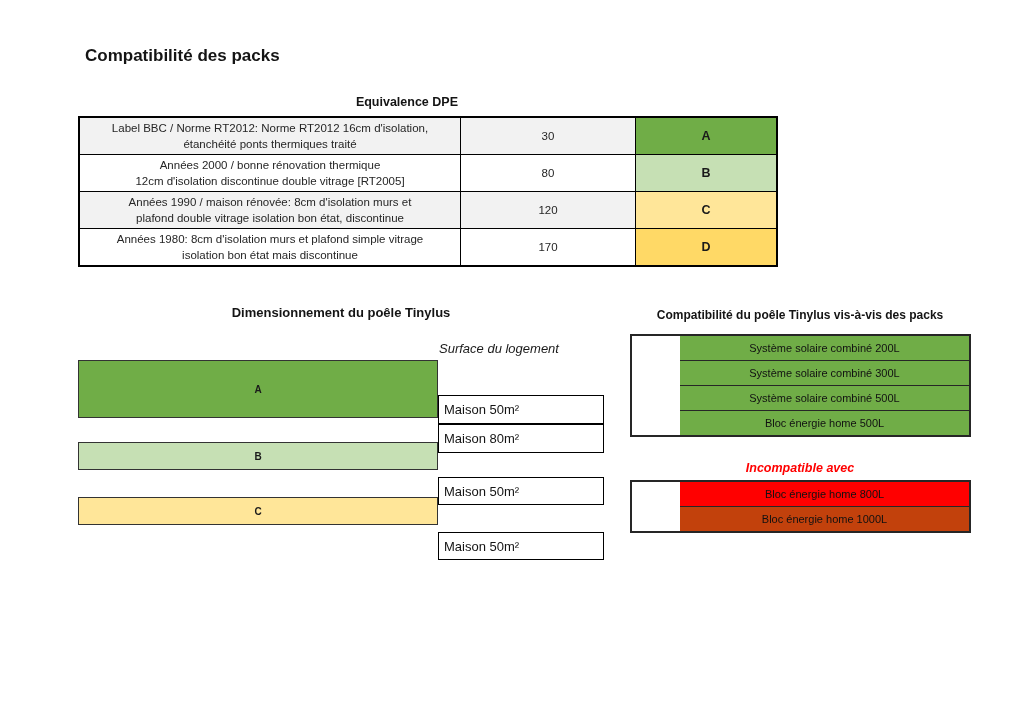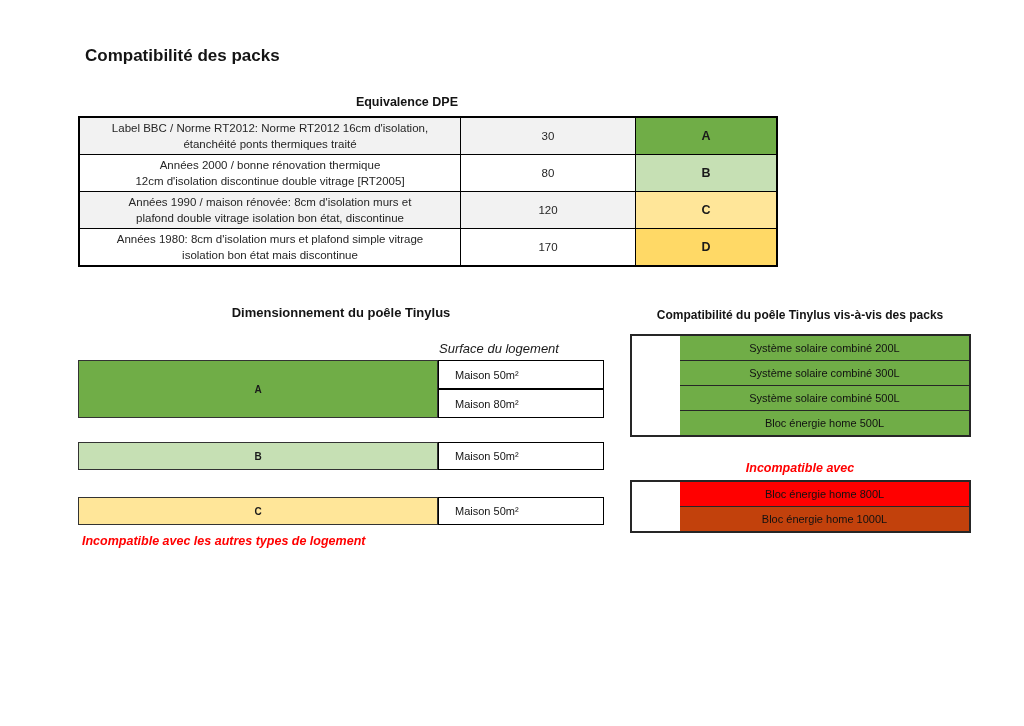--- a/index.html
+++ b/index.html
@@ -23,21 +23,21 @@
 
   
   .dim-title { left:78px; top:305px; width:526px; text-align:center; font-size:13px; font-weight:700; }
   .col-hdr { top:341px; font-size:13px; font-style:italic; color:#1a1a1a; }
   .hdr-left { left:82px;margin-top:20px; }
   .hdr-right { left:439px; }
   .grade-block { left:78px; width:360px; border:1px solid #333; box-sizing:border-box;
                  display:flex; align-items:center; justify-content:center;
                  font-size:10px; font-weight:700; color:#1a1a1a; }
   .surface-cell { left:438px; width:166px; border:1px solid #000; box-sizing:border-box; background:#fff;
-                  display:flex; align-items:center; padding-left:16px; font-size:11px; color:#141414; }
+                  display:flex; align-items:center; padding-left:5px; font-size:13px; color:#141414;margin-top:35px; }
   .note-red { font-style:italic; font-weight:600; font-size:12.5px; }
   .dim-note { left:82px; top:534px; }
 
   
   .comp-title { left:628px; top:308px; width:344px; text-align:center; font-size:12px; font-weight:700; }
   .pack-list { left:630px; width:341px; border:2px solid #262626; box-sizing:border-box; }
   .pack-list .pack-row { height:24px; border-top:1px solid #262626; display:flex; align-items:center;
                          justify-content:center; font-size:11px; color:#111;margin-left:48px; }
   .pack-list .pack-row:first-child { border-top:none; }
   .list-compatible { top:334px; }
@@ -97,21 +97,20 @@
   <div class="abs grade-block" style="top: 360px; height: 58px; background-color: rgb(112, 173, 71);">A</div>
   <div class="abs surface-cell" style="top:360px; height:29px;">Maison 50m²</div>
   <div class="abs surface-cell" style="top:389px; height:29px;">Maison 80m²</div>
 
   <div class="abs grade-block" style="top: 442px; height: 28px; background-color: rgb(198, 224, 180);">B</div>
   <div class="abs surface-cell" style="top:442px; height:28px;">Maison 50m²</div>
 
   <div class="abs grade-block" style="top: 497px; height: 28px; background-color: rgb(255, 230, 153);">C</div>
   <div class="abs surface-cell" style="top:497px; height:28px;">Maison 50m²</div>
 
-  <div class="abs note-red dim-note" style="color: rgb(255, 0, 0);">Incompatible avec les autres types de logement</div>
 
   <div class="abs comp-title">Compatibilité du poêle Tinylus vis-à-vis des packs</div>
 
   <div class="abs pack-list list-compatible">
     <div class="pack-row" style="background-color: rgb(112, 173, 71);">Système solaire combiné 200L</div>
     <div class="pack-row" style="background-color: rgb(112, 173, 71);">Système solaire combiné 300L</div>
     <div class="pack-row" style="background-color: rgb(112, 173, 71);">Système solaire combiné 500L</div>
     <div class="pack-row" style="background-color: rgb(112, 173, 71);">Bloc énergie home 500L</div>
   </div>
 

